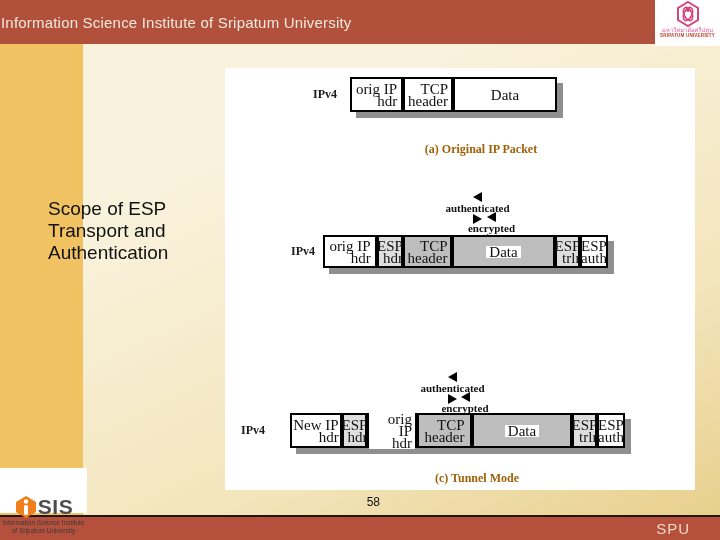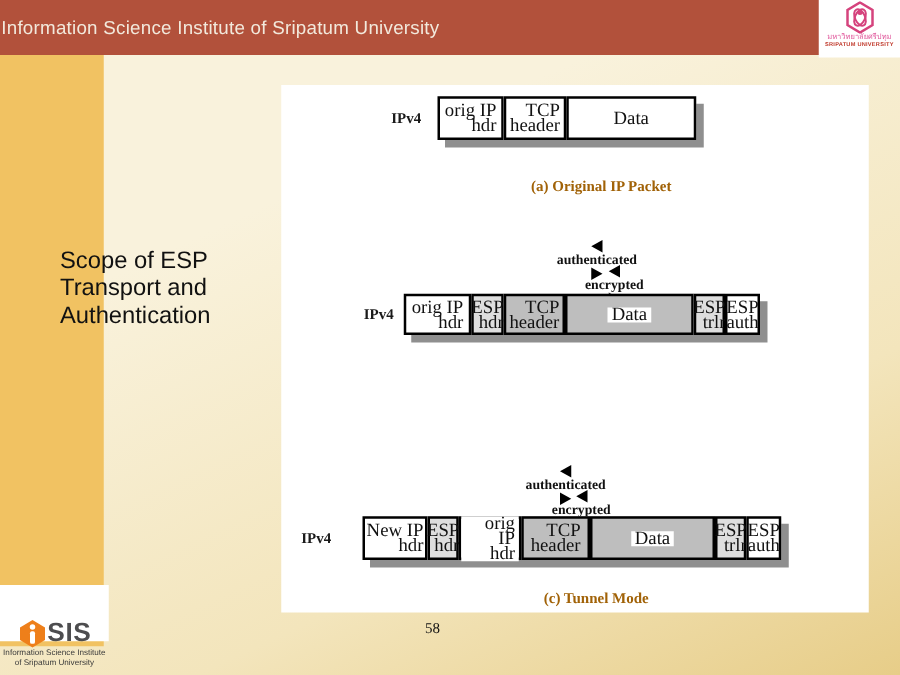--- a/index.html
+++ b/index.html
@@ -41,22 +41,22 @@
 
   .arrow{position:absolute;height:12px;display:flex;align-items:center;flex-direction:column;}
   .arrow .line{flex:1;height:2px;background:#000;}
   .arrow .alabel{font-family:"Liberation Serif",serif;font-weight:bold;font-size:11px;
                  color:#111;padding:0 2px;white-space:nowrap;}
   .ah{width:0;height:0;border-top:5px solid transparent;border-bottom:5px solid transparent;}
   .ah.l{border-right:9px solid #000;}
   .ah.r{border-left:9px solid #000;}
 
   
-  .pagenum{position:absolute;left:340px;top:495px;width:40px;text-align:left;
-           font-size:12px;color:#111;z-index:4;font-family:Liberation Serif, serif;}
+  .pagenum{position:absolute;left:340px;top:495px;width:40px;text-align:right;
+           font-size:12px;color:#111;z-index:4;}
   .fbar{position:absolute;left:0;bottom:0;width:720px;height:23px;background:#B5503C;
         border-top:2px solid #221510;box-sizing:content-box;z-index:5;
         display:flex;align-items:center;justify-content:flex-end;}
   .fbar .spu{color:#EFD9C8;font-size:15px;margin-right:30px;letter-spacing:1px;}
 
   
   .isis{position:absolute;left:0;top:468px;width:87px;height:45px;background:#fff;z-index:6;
         display:flex;flex-direction:column;align-items:center;box-sizing:border-box;padding-top:1px;}
   .isis .mark-row{display:flex;align-items:center;height:26px;margin-top:26px;}
   .isis .sis{font-size:21px;font-weight:bold;color:#4D4D4F;line-height:22px;letter-spacing:.5px;}
@@ -203,14 +203,17 @@
         <polygon points="12,1 22,7 22,17 12,23 2,17 2,7" fill="#EE7F1A"></polygon>
         <circle cx="12" cy="6.5" r="2.2" fill="#fff"></circle>
         <rect x="10" y="10" width="4" height="10" rx="1.5" fill="#fff"></rect>
       </svg>
       <span class="sis">SIS</span>
     </div>
     <div class="l1">Information Science Institute</div>
     <div class="l2">of Sripatum University</div>
   </div>
 
+  <div class="fbar">
+    <span class="spu">SPU</span>
+  </div>
 
 </div>
 
 </body></html>

